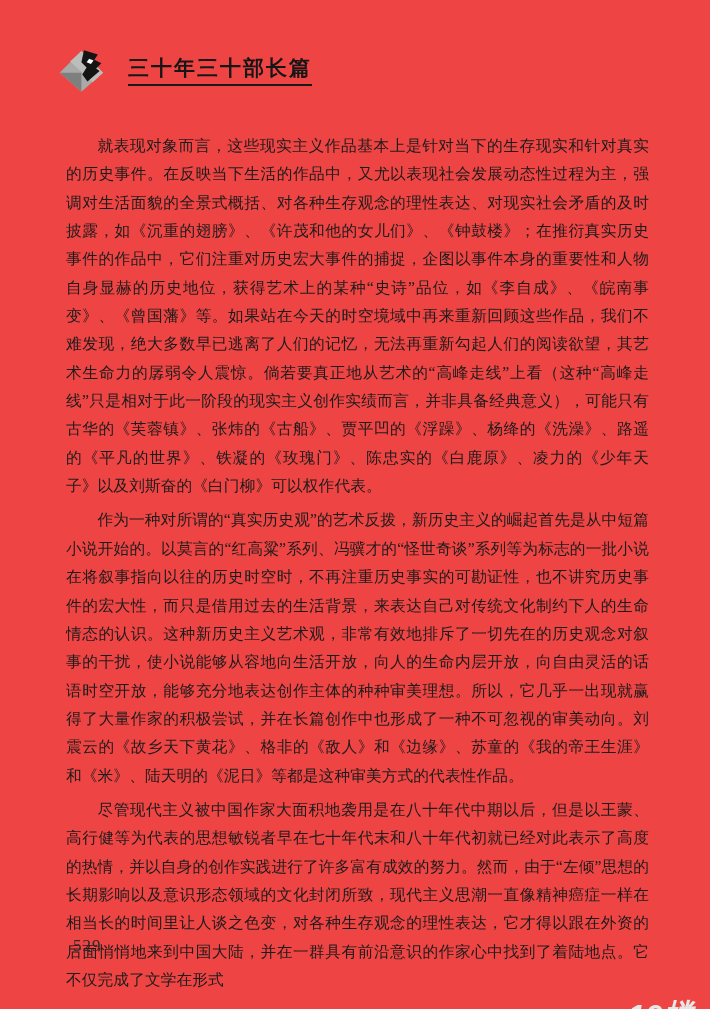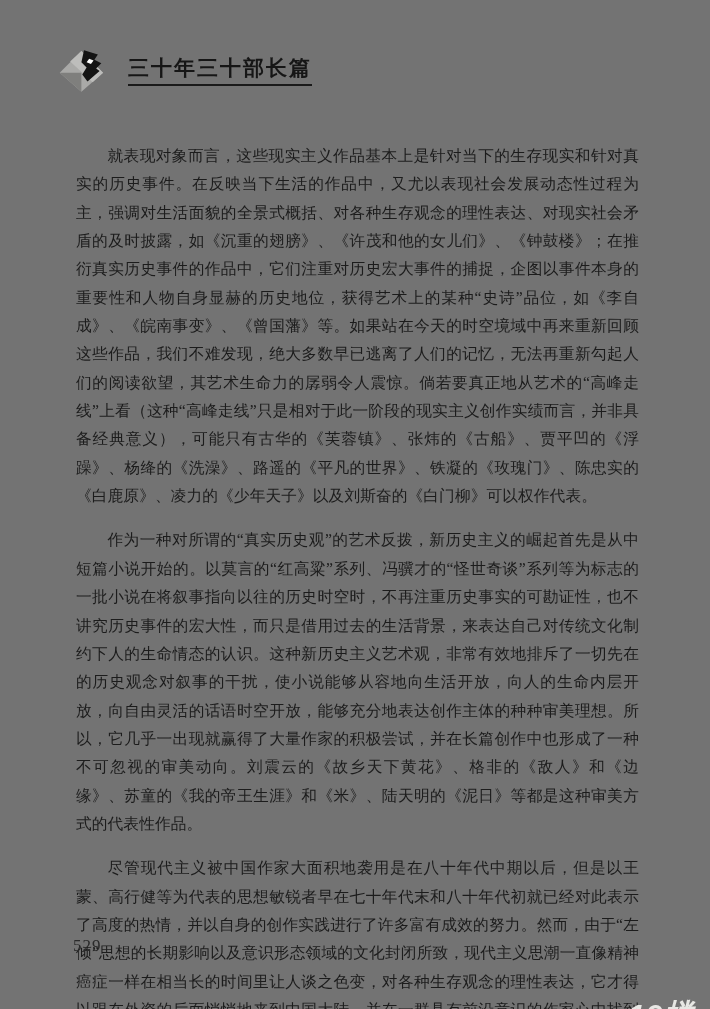--- a/index.html
+++ b/index.html
@@ -1,21 +1,21 @@
 <!DOCTYPE html>
 <html><head>
 <meta charset="utf-8">
 <style>
   html, body { margin: 0; padding: 0; background: #888; }
   .page {
     position: relative;
     width: 710px;
     height: 1009px;
     margin: 0 auto;
-    background: #737373;
+    background: #ef4444;
     overflow: hidden;
     font-family: "Liberation Serif", "DejaVu Serif", serif;
     color: #1c1c1c;
   }
   .header {
     position: absolute;
     top: 48px;
     left: 58px;
     display: flex;
     align-items: center;
@@ -40,21 +40,21 @@
     position: absolute;
     top: 126px;
     left: 60px;
     width: 595px;
     text-align: justify;
     font-size: 15.7px;
     line-height: 28.35px;
     letter-spacing: 0.1px;
   }
   .content p {
-    margin: 16px;
+    margin: 6px;
     text-indent: 2em;
   }
   .page-number {
     position: absolute;
     top: 936px;
     left: 73px;
     font-size: 17px;
     color: #2a2a2a;
     letter-spacing: 1px;
   }

